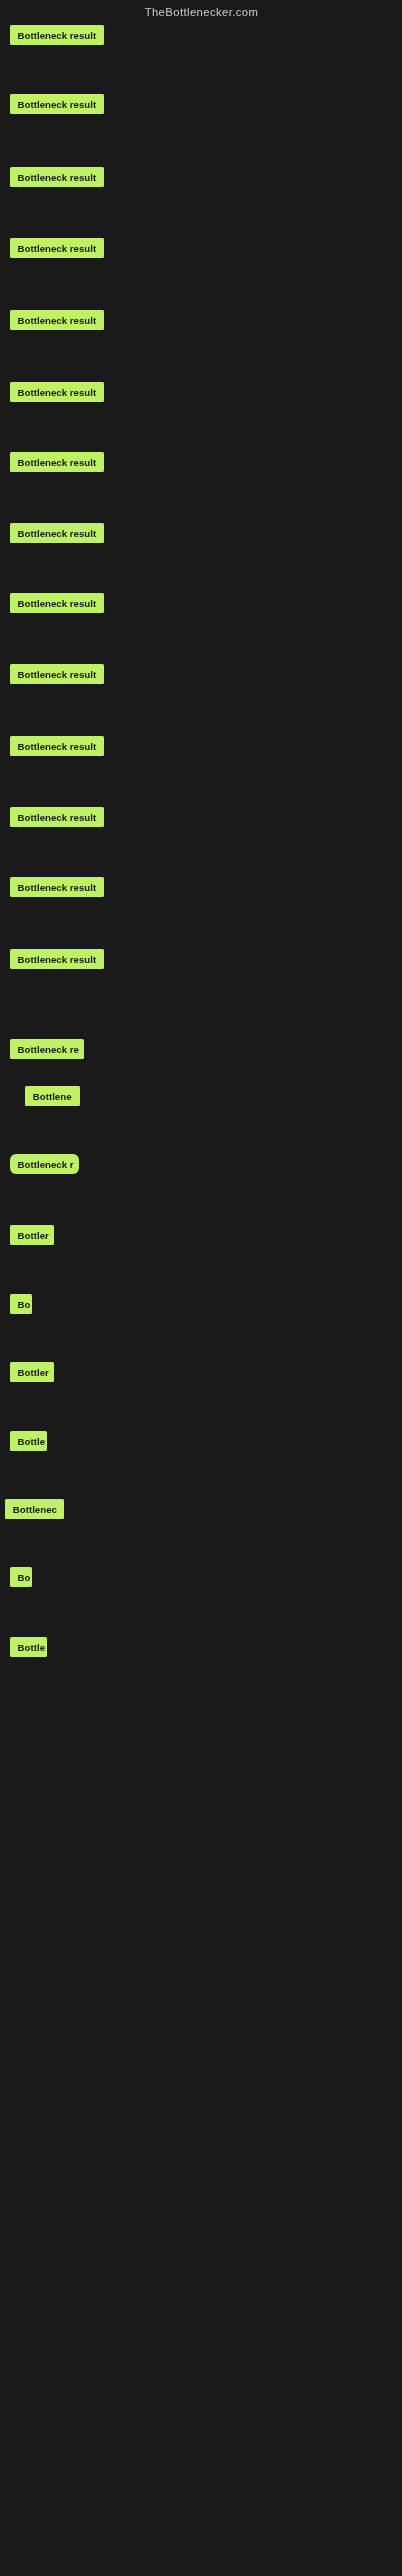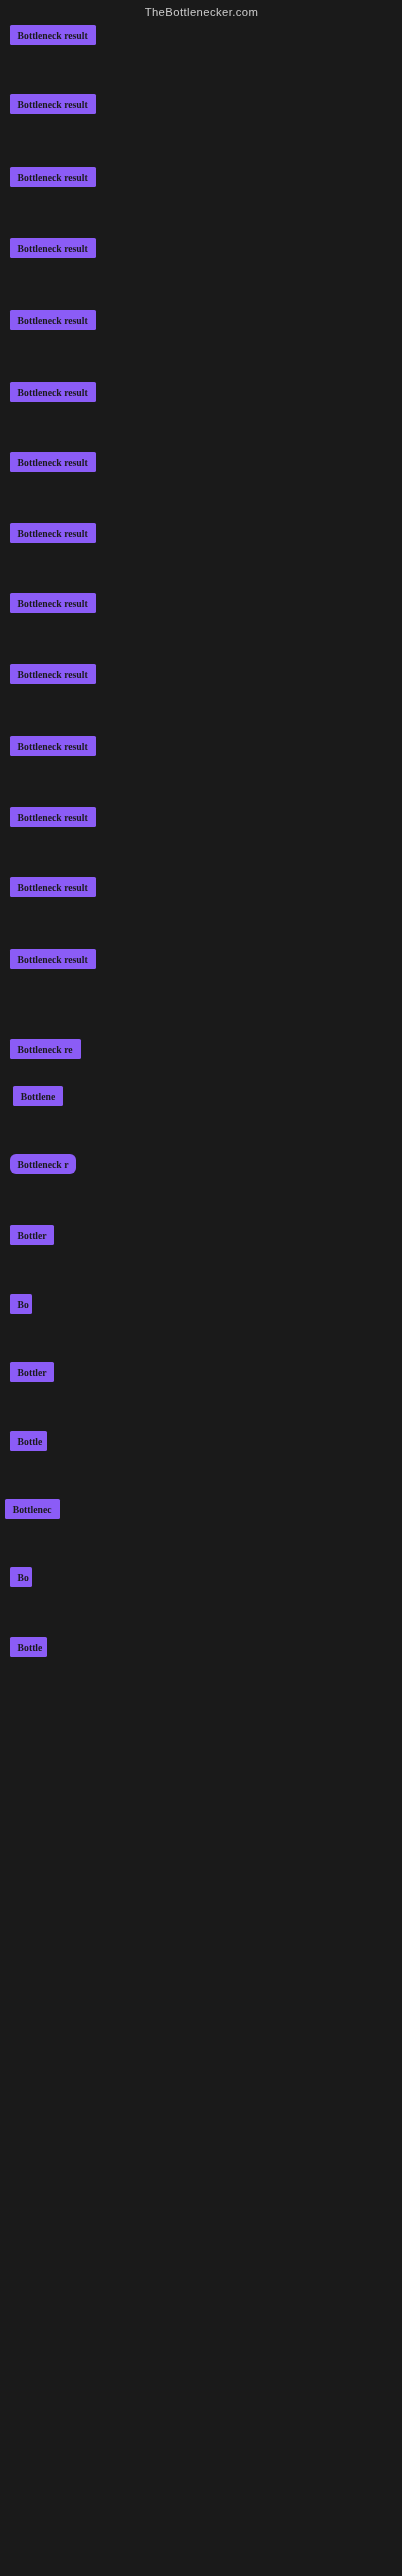--- a/index.html
+++ b/index.html
@@ -17,29 +17,28 @@
     .site-title {
       text-align: center;
       color: #cccccc;
       font-size: 11.3px;
       padding: 6.4px 0 3.2px 0;
       letter-spacing: 0.4px;
     }
     .bottleneck-item {
       margin: 3.2px 4.8px 1.6px 4.8px;
       padding: 4.8px 8px;
-      background-color: #8b5cf6;
+      background-color: #bef264;
       color: #1a1a1a;
       font-size: 9.7px;
       font-weight: 600;
       border-radius: 1.6px;
       display: inline-block;
       white-space: nowrap;
       overflow: hidden;
-      font-family: Liberation Serif, serif;
     }
   </style>
 </head>
 <body>
 
 <div class="site-title">TheBottlenecker.com</div>
 
 <div id="items-container" style="position: relative; width: 100%; height: 2576px;">
 <div class="bottleneck-item" style="position: absolute; top: 0px; left: 4.8px; max-width: 105px; width: auto;">Bottleneck result</div>
     <div class="bottleneck-item" style="position: absolute; top: 69px; left: 4.8px; max-width: 105px; width: auto;">Bottleneck result</div>
@@ -49,21 +48,21 @@
     <div class="bottleneck-item" style="position: absolute; top: 357px; left: 4.8px; max-width: 105px; width: auto;">Bottleneck result</div>
     <div class="bottleneck-item" style="position: absolute; top: 427px; left: 4.8px; max-width: 105px; width: auto;">Bottleneck result</div>
     <div class="bottleneck-item" style="position: absolute; top: 498px; left: 4.8px; max-width: 105px; width: auto;">Bottleneck result</div>
     <div class="bottleneck-item" style="position: absolute; top: 568px; left: 4.8px; max-width: 105px; width: auto;">Bottleneck result</div>
     <div class="bottleneck-item" style="position: absolute; top: 639px; left: 4.8px; max-width: 105px; width: auto;">Bottleneck result</div>
     <div class="bottleneck-item" style="position: absolute; top: 711px; left: 4.8px; max-width: 105px; width: auto;">Bottleneck result</div>
     <div class="bottleneck-item" style="position: absolute; top: 782px; left: 4.8px; max-width: 105px; width: auto;">Bottleneck result</div>
     <div class="bottleneck-item" style="position: absolute; top: 852px; left: 4.8px; max-width: 105px; width: auto;">Bottleneck result</div>
     <div class="bottleneck-item" style="position: absolute; top: 924px; left: 4.8px; max-width: 95px; width: auto;">Bottleneck result</div>
     <div class="bottleneck-item" style="position: absolute; top: 1014px; left: 4.8px; max-width: 74px; width: auto;">Bottleneck re</div>
-    <div class="bottleneck-item" style="position: absolute; top: 1061px; left: 8px; max-width: 58px; width: auto;">Bottlene</div>
+    <div class="bottleneck-item" style="position: absolute; top: 1061px; left: 20px; max-width: 58px; width: auto;">Bottlene</div>
     <div class="bottleneck-item" style="position: absolute; top: 1129px; left: 4.8px; max-width: 69px; width: auto; border-radius: 6px;">Bottleneck r</div>
     <div class="bottleneck-item" style="position: absolute; top: 1200px; left: 4.8px; max-width: 44px; width: auto;">Bottler</div>
     <div class="bottleneck-item" style="position: absolute; top: 1269px; left: 4.8px; max-width: 22.5px; width: auto;">Bo</div>
     <div class="bottleneck-item" style="position: absolute; top: 1337px; left: 4.8px; max-width: 44px; width: auto;">Bottler</div>
     <div class="bottleneck-item" style="position: absolute; top: 1406px; left: 4.8px; max-width: 37px; width: auto;">Bottle</div>
     <div class="bottleneck-item" style="position: absolute; top: 1474px; left: 0; max-width: 59px; width: auto;">Bottlenec</div>
     <div class="bottleneck-item" style="position: absolute; top: 1542px; left: 4.8px; max-width: 22.5px; width: auto;">Bo</div>
     <div class="bottleneck-item" style="position: absolute; top: 1612px; left: 4.8px; max-width: 37px; width: auto;">Bottle</div>
   </div>
 

